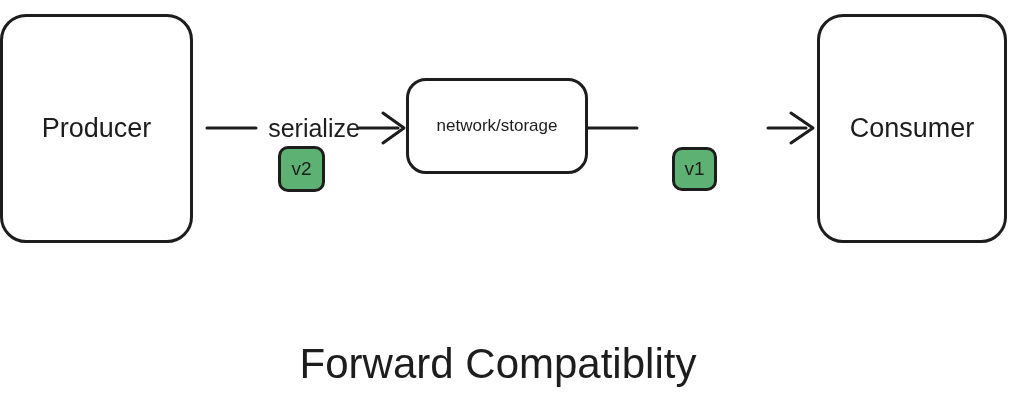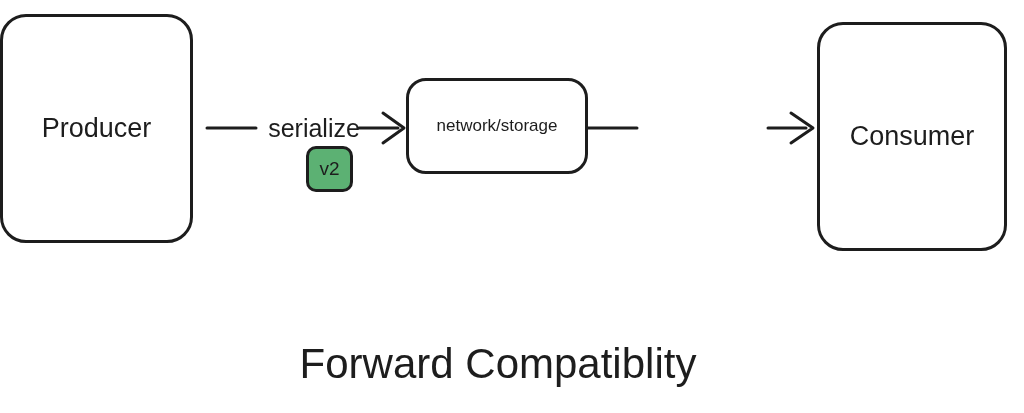--- a/index.html
+++ b/index.html
@@ -28,21 +28,21 @@
     align-items: center;
     justify-content: center;
     color: var(--stroke);
   }
   #producer-node {
     left: 0; top: 14px; width: 193px; height: 229px;
     border-radius: 26px;
     font-size: 27px;
   }
   #consumer-node {
-    left: 817px; top: 22px; width: 190px; height: 229px;
+    left: 817px; top: 14px; width: 190px; height: 229px;
     border-radius: 26px;
     font-size: 27px;
   }
   #network-node {
     left: 406px; top: 78px; width: 182px; height: 96px;
     border-radius: 20px;
     font-size: 17px;
   }
   .edge-label {
     position: absolute;
@@ -56,21 +56,20 @@
   .version-badge {
     position: absolute;
     background: var(--badge-green);
     border: 3px solid var(--stroke);
     border-radius: 10px;
     display: flex;
     align-items: center;
     justify-content: center;
     font-size: 19px;
     color: var(--stroke);
-    margin-left: 28px;
   }
   #v2-badge { left: 278px; top: 146px; width: 47px; height: 46px; }
   #v1-badge { left: 672px; top: 147px; width: 45px; height: 44px; }
   #edge-lines {
     position: absolute;
     left: 0; top: 0;
     width: 1024px; height: 413px;
     pointer-events: none;
   }
   .edge-line {
@@ -121,16 +120,19 @@
     <span>Consumer</span>
   </div>
 
   <span class="edge-label" id="serialize-label">serialize</span>
 
 
   <div class="version-badge" id="v2-badge">
     <span>v2</span>
   </div>
 
+  <div class="version-badge" id="v1-badge">
+    <span>v1</span>
+  </div>
 
   <div id="diagram-title">Forward Compatiblity</div>
 
 </div>
 
 </body></html>

